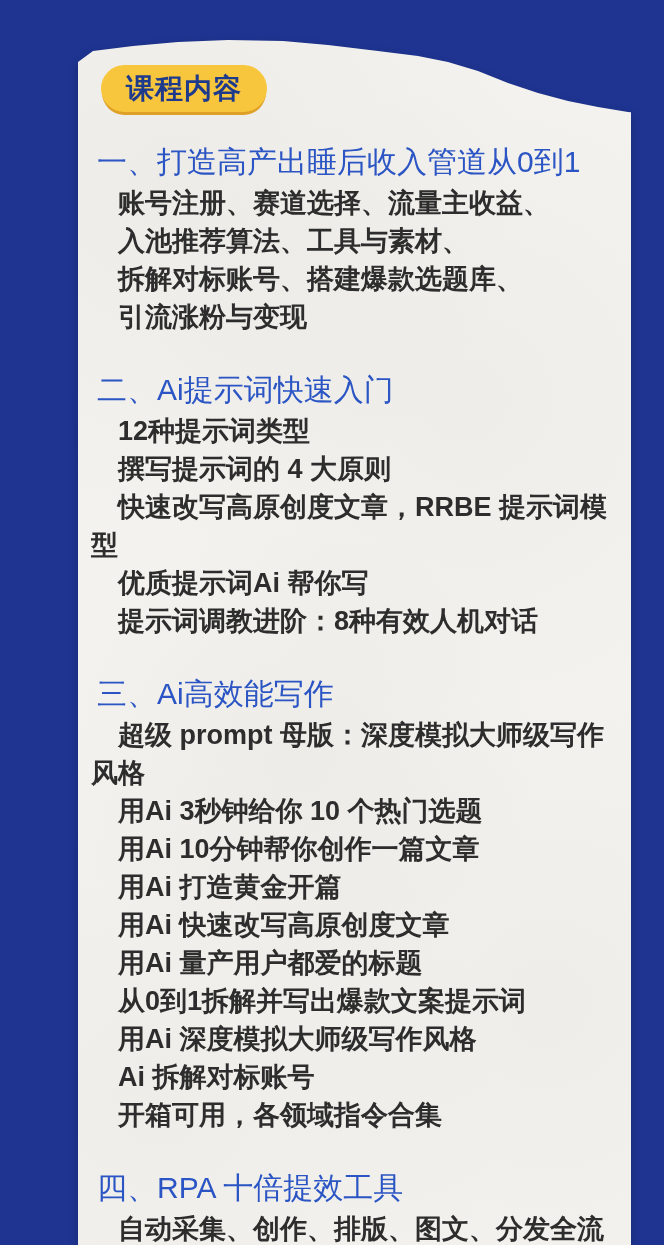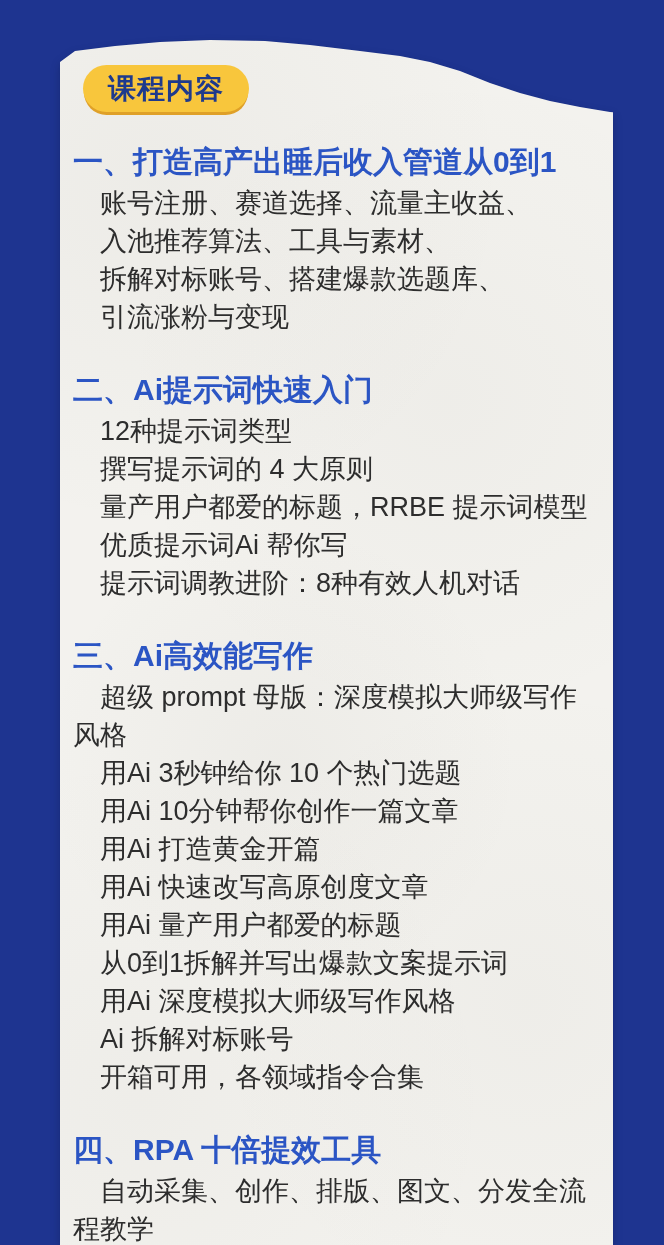--- a/index.html
+++ b/index.html
@@ -19,21 +19,21 @@
     overflow:hidden;
   }
   .stage{
     position:relative;
     width:664px;height:1245px;
     background:var(--bg);
     overflow:hidden;
   }
   .card-wrap{
     position:absolute;
-    left:18px;top:38px;
+    left:36px;top:38px;
     width:595px;height:1207px;
     filter:drop-shadow(0 4px 4px rgba(10,20,60,0.35));
     padding-left:42px;
   }
   .card{
     width:100%;height:100%;
     background-color:var(--paper);
     background-image:
       radial-gradient(circle at 18% 12%, rgba(120,115,105,0.05), transparent 30%),
       radial-gradient(circle at 70% 30%, rgba(120,115,105,0.04), transparent 35%),
@@ -60,33 +60,33 @@
     border-radius:25px;
     background:var(--badge-bg);
     color:var(--badge-text);
     font-size:28px;
     font-weight:700;
     letter-spacing:1px;
     box-shadow:0 4px 0 -1px var(--badge-shadow);
   }
   .section-title{
     font-size:30px;
-    font-weight:700;
+    font-weight:400;
     color:var(--heading);
     line-height:40px;
-    margin:34px 0 2px 0;
+    margin:34px 0 2px 6px;
     white-space:nowrap;
   }
   .section:first-child .section-title{margin-top:30px;}
   .line{
     font-size:27px;
     color:var(--body-text);
     line-height:38px;
     text-indent:27px;
-    font-weight:400;
+    font-weight:700;
   }
 </style>
 </head>
 <body>
 
 <div class="stage">
   <div class="card-wrap">
     <div class="card">
       <div class="content">
         <div class="badge">
@@ -97,21 +97,21 @@
               <h2 class="section-title">一、打造高产出睡后收入管道从0到1</h2>
               <div class="line">账号注册、赛道选择、流量主收益、</div>
               <div class="line">入池推荐算法、工具与素材、</div>
               <div class="line">拆解对标账号、搭建爆款选题库、</div>
               <div class="line">引流涨粉与变现</div>
             </section>
             <section class="section">
               <h2 class="section-title">二、Ai提示词快速入门</h2>
               <div class="line">12种提示词类型</div>
               <div class="line">撰写提示词的 4 大原则</div>
-              <div class="line">量产用户都爱的标题，RRBE 提示词模型</div>
+              <div class="line">快速改写高原创度文章，RRBE 提示词模型</div>
               <div class="line">优质提示词Ai 帮你写</div>
               <div class="line">提示词调教进阶：8种有效人机对话</div>
             </section>
             <section class="section">
               <h2 class="section-title">三、Ai高效能写作</h2>
               <div class="line">超级 prompt 母版：深度模拟大师级写作风格</div>
               <div class="line">用Ai 3秒钟给你 10 个热门选题</div>
               <div class="line">用Ai 10分钟帮你创作一篇文章</div>
               <div class="line">用Ai 打造黄金开篇</div>
               <div class="line">用Ai 快速改写高原创度文章</div>

